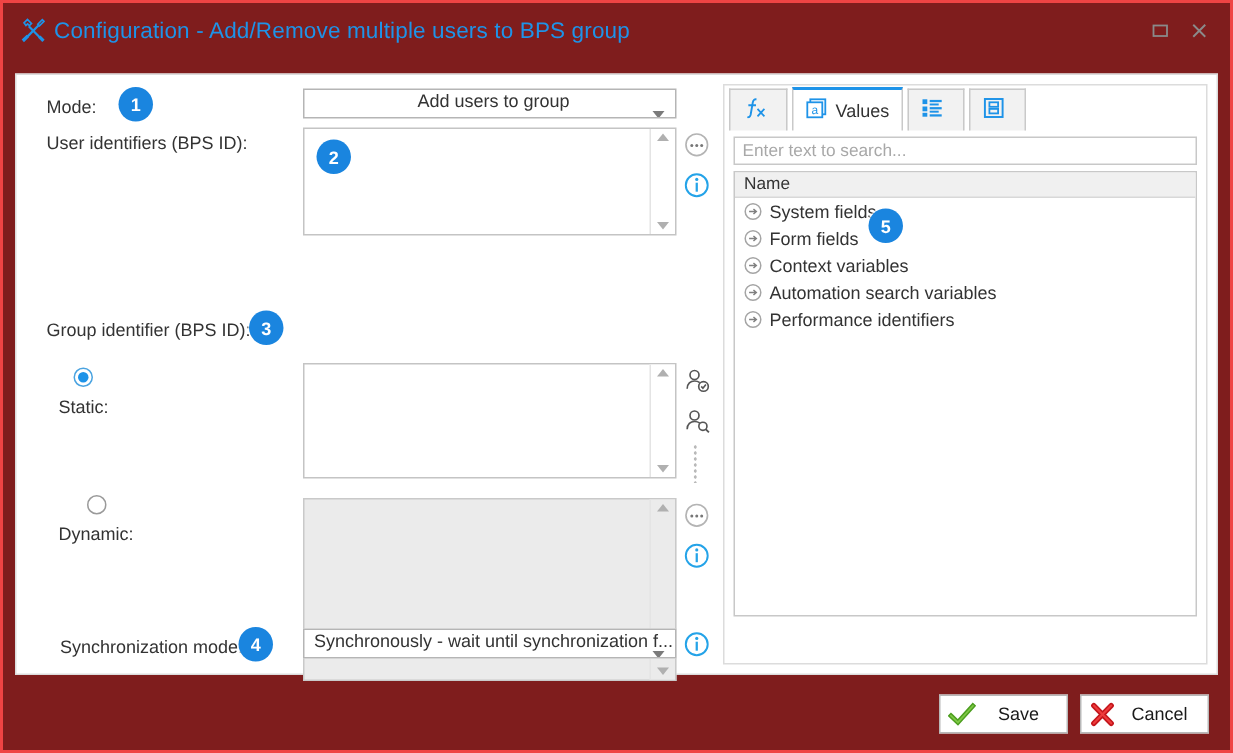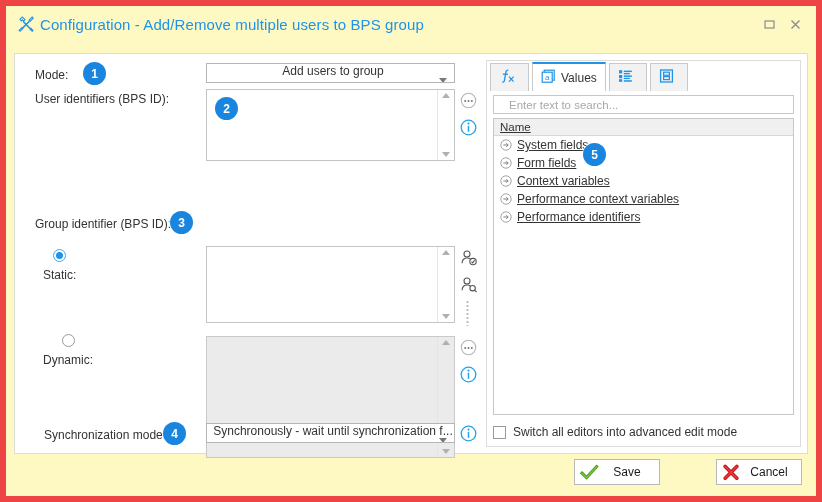--- a/index.html
+++ b/index.html
@@ -6,23 +6,23 @@
   body{
     width:822px;height:502px;
     background:#ffffff;
     font-family:"Liberation Sans", sans-serif;
     font-size:12px;
     color:#333333;
     overflow:hidden;
   }
   .window{
     position:absolute;inset:0;
-    border:6px solid #ef4444;
-    box-sizing:border-box;
-    background:#fef9c3;
+    border:2px solid #ef4444;
+    box-sizing:border-box;
+    background:#7f1d1d;
   }
   
   .titlebar{
     position:absolute;left:0;top:0;right:0;height:37px;
     display:flex;align-items:center;
   }
   .title-icon{
     margin-left:11px;width:18px;height:18px;
     display:flex;align-items:center;justify-content:center;
   }
@@ -161,26 +161,26 @@
   }
   .tab.active{
     background:#ffffff;
     border-top:2px solid #1e93e8;
     height:29px;
     position:relative;z-index:2;
   }
   .search{
     position:absolute;left:6px;top:34px;right:6px;height:19px;
     border:1px solid #c8c8c8;background:#fff;box-sizing:border-box;
-    display:flex;align-items:center;padding-left:15px;
+    display:flex;align-items:center;padding-left:5px;
     font-size:11.5px;color:#a8a8a8;
   }
   .treebox{
     position:absolute;left:6px;top:57px;right:6px;bottom:31px;
-    border:1px solid #c8c8c8;background:#fff;box-sizing:border-box;text-decoration:underline;
+    border:1px solid #c8c8c8;background:#fff;box-sizing:border-box;
   }
   .tree-head{
     height:17px;background:#f0f0f0;border-bottom:1px solid #d8d8d8;
     display:flex;align-items:center;padding-left:6px;
     font-size:11.5px;color:#333;box-sizing:border-box;
   }
   .tree-item{
     height:18px;display:flex;align-items:center;gap:5px;
     padding-left:6px;font-size:12px;color:#333;
   }
@@ -200,21 +200,21 @@
     position:absolute;left:0;right:0;bottom:0;height:48px;
     display:flex;align-items:center;justify-content:flex-end;
     padding-right:14px;gap:8px;
     box-sizing:border-box;
   }
   .btn{
     width:86px;height:26px;
     border:1px solid #b8b8b8;background:#fff;
     display:flex;align-items:center;
     box-sizing:border-box;
-    font-size:12px;color:#1a1a1a;margin-left:48px;
+    font-size:12px;color:#1a1a1a;
   }
   .btn .bico{width:24px;display:flex;align-items:center;justify-content:center;margin-left:2px;}
   .btn .blbl{flex:1;text-align:center;padding-right:6px;}
 </style>
 </head>
 <body>
 
 <div class="window">
 
   <div class="titlebar">
@@ -436,37 +436,33 @@
           </span>
           <span>Context variables</span>
         </div>
         <div class="tree-item">
           <span class="arrow">
             <svg width="12" height="12" viewBox="0 0 12 12">
                 <circle cx="6" cy="6" r="5.2" fill="none" stroke="#a5a5a5" stroke-width="1"></circle>
                 <path d="M3.4 6 H8 M6.3 4.3 L8.2 6 L6.3 7.7" fill="none" stroke="#808080" stroke-width="1"></path>
               </svg>
           </span>
-          <span>Performance context variables</span>
+          <span>Automation search variables</span>
         </div>
         <div class="tree-item">
           <span class="arrow">
             <svg width="12" height="12" viewBox="0 0 12 12">
                 <circle cx="6" cy="6" r="5.2" fill="none" stroke="#a5a5a5" stroke-width="1"></circle>
                 <path d="M3.4 6 H8 M6.3 4.3 L8.2 6 L6.3 7.7" fill="none" stroke="#808080" stroke-width="1"></path>
               </svg>
           </span>
           <span>Performance identifiers</span>
         </div>
       </div>
 
-      <div class="adv">
-        <span class="cbox"></span>
-        <span>Switch all editors into advanced edit mode</span>
-      </div>
     </div>
   </div>
 
   <div class="footer">
     <div class="btn">
       <span class="bico">
         <svg width="19" height="17" viewBox="0 0 19 17">
           <path d="M2 9.2 L6.6 13.6 L16.6 2.6" fill="none" stroke="#4c9e1f" stroke-width="3.1" stroke-linecap="square"></path>
           <path d="M2 9.2 L6.6 13.6 L16.6 2.6" fill="none" stroke="#7ec845" stroke-width="1.2" stroke-linecap="square"></path>
         </svg>

